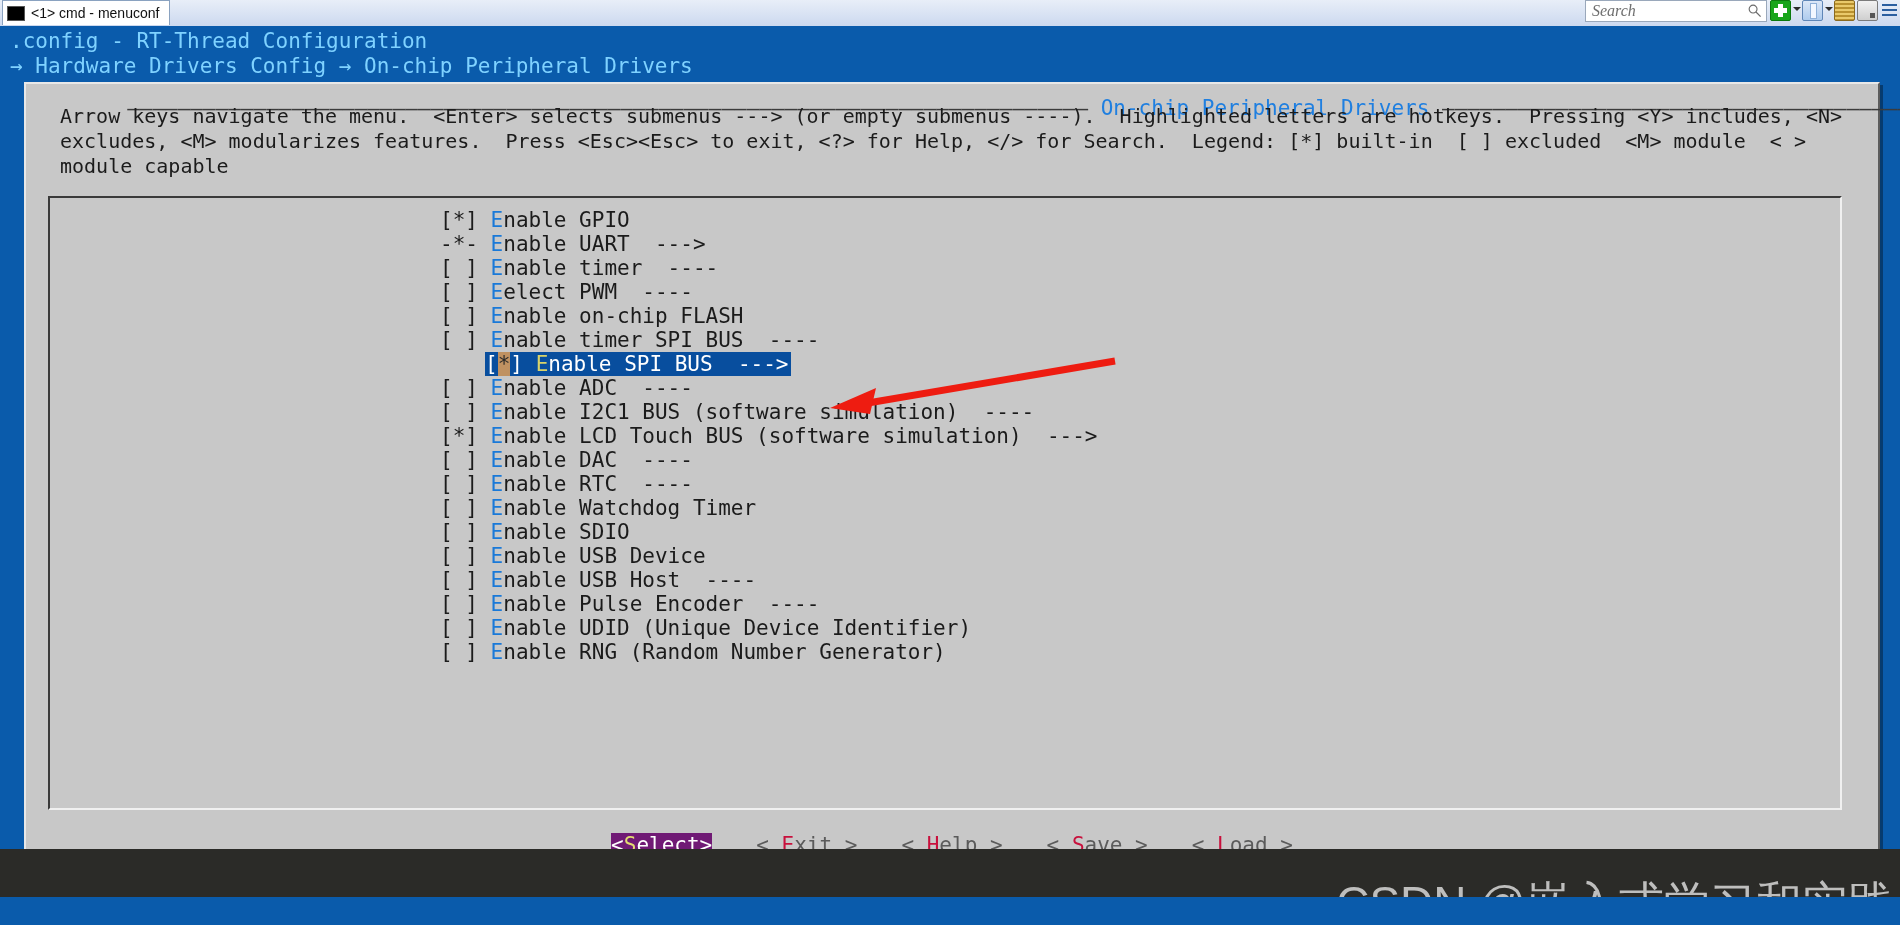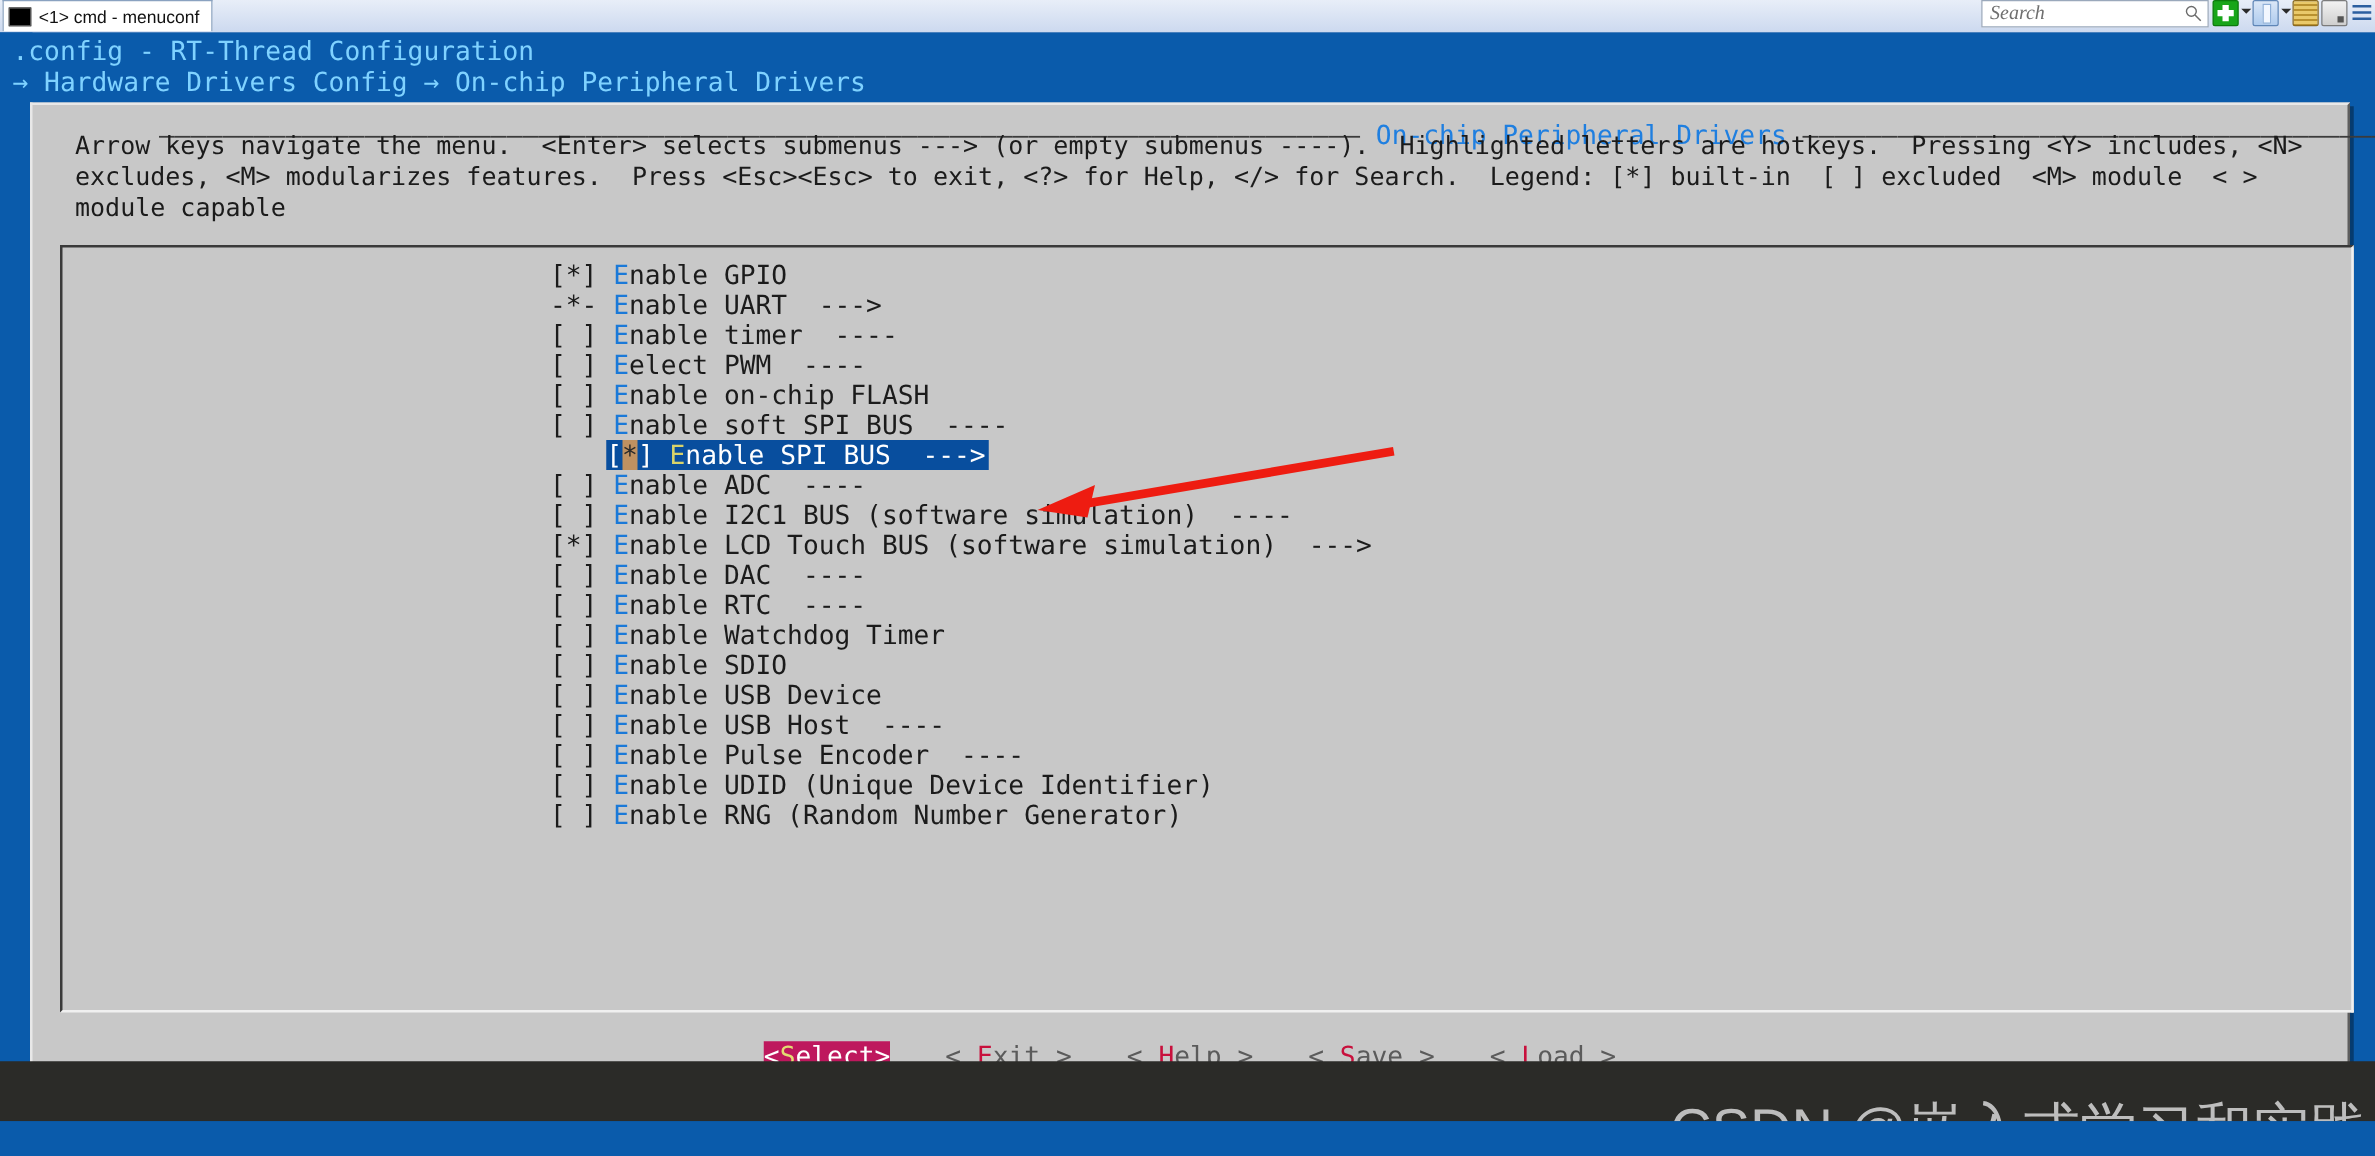--- a/index.html
+++ b/index.html
@@ -76,39 +76,39 @@
   .dlg-title .bar{color:#3b3b3b;}
   .help{
     position:absolute;left:34px;top:20px;right:30px;
     color:#1b1b1b;font-size:20px;line-height:25px;white-space:pre-wrap;
   }
   
   .listframe{
     position:absolute;left:22px;top:112px;width:1790px;height:610px;
     background:#c8c8c8;
     border-top:2px solid #3a3a3a;border-left:2px solid #3a3a3a;
-    border-right:2px solid #f0f0f0;border-bottom:2px solid #f0f0f0;padding-left:41px;
+    border-right:2px solid #f0f0f0;border-bottom:2px solid #f0f0f0;
   }
   .list{position:absolute;left:390px;top:10px;}
   .row{
     height:24px;line-height:24px;font-size:21px;color:#1b1b1b;
     white-space:pre;display:block;width:max-content;
   }
   .row .hot{color:#1a79d8;}
   .row.sel{background:#084e9e;color:#ffffff;padding-right:2px;margin-left:45px;}
   .row.sel .hot{color:#d8d36a;}
   .row.sel .curs{background:#bf9161;color:#2a2a2a;}
 
   
   .btns{
     position:absolute;left:0;right:0;bottom:26px;text-align:center;
     font-size:21px;color:#5b5b5b;white-space:pre;
   }
   .btns .b{margin:0 22px;}
-  .btns .sel{background:#be185d;color:#ffffff;}
+  .btns .sel{background:#701a75;color:#ffffff;}
   .btns .sel .hk{color:#e3dc72;}
   .btns .hk{color:#c8103c;}
 
   
   .arrow{position:absolute;left:820px;top:330px;width:300px;height:60px;pointer-events:none;}
 
   
   .watermark{
     position:absolute;left:0;bottom:28px;width:1900px;height:48px;
     background:#2b2b28;overflow:hidden;
@@ -169,21 +169,21 @@
 
       <div class="help">Arrow keys navigate the menu.  &lt;Enter&gt; selects submenus ---&gt; (or empty submenus ----).  Highlighted letters are hotkeys.  Pressing &lt;Y&gt; includes, &lt;N&gt; excludes, &lt;M&gt; modularizes features.  Press &lt;Esc&gt;&lt;Esc&gt; to exit, &lt;?&gt; for Help, &lt;/&gt; for Search.  Legend: [*] built-in  [ ] excluded  &lt;M&gt; module  &lt; &gt; module capable</div>
 
       <div class="listframe">
         <div class="list" id="menu-list">
             <div class="row"><span>[*]</span> <span class="hot">E</span><span>nable GPIO</span></div>
             <div class="row"><span>-*-</span> <span class="hot">E</span><span>nable UART  ---&gt;</span></div>
             <div class="row"><span>[ ]</span> <span class="hot">E</span><span>nable timer  ----</span></div>
             <div class="row"><span>[ ]</span> <span class="hot">E</span><span>elect PWM  ----</span></div>
             <div class="row"><span>[ ]</span> <span class="hot">E</span><span>nable on-chip FLASH</span></div>
-            <div class="row"><span>[ ]</span> <span class="hot">E</span><span>nable soft SPI BUS  ----</span></div>
+            <div class="row"><span>[ ]</span> <span class="hot">E</span><span>nable timer SPI BUS  ----</span></div>
             <div class="row sel"><span>[<span class="curs">*</span>]</span> <span class="hot">E</span><span>nable SPI BUS  ---&gt;</span></div>
             <div class="row"><span>[ ]</span> <span class="hot">E</span><span>nable ADC  ----</span></div>
             <div class="row"><span>[ ]</span> <span class="hot">E</span><span>nable I2C1 BUS (software simulation)  ----</span></div>
             <div class="row"><span>[*]</span> <span class="hot">E</span><span>nable LCD Touch BUS (software simulation)  ---&gt;</span></div>
             <div class="row"><span>[ ]</span> <span class="hot">E</span><span>nable DAC  ----</span></div>
             <div class="row"><span>[ ]</span> <span class="hot">E</span><span>nable RTC  ----</span></div>
             <div class="row"><span>[ ]</span> <span class="hot">E</span><span>nable Watchdog Timer</span></div>
             <div class="row"><span>[ ]</span> <span class="hot">E</span><span>nable SDIO</span></div>
             <div class="row"><span>[ ]</span> <span class="hot">E</span><span>nable USB Device</span></div>
             <div class="row"><span>[ ]</span> <span class="hot">E</span><span>nable USB Host  ----</span></div>

